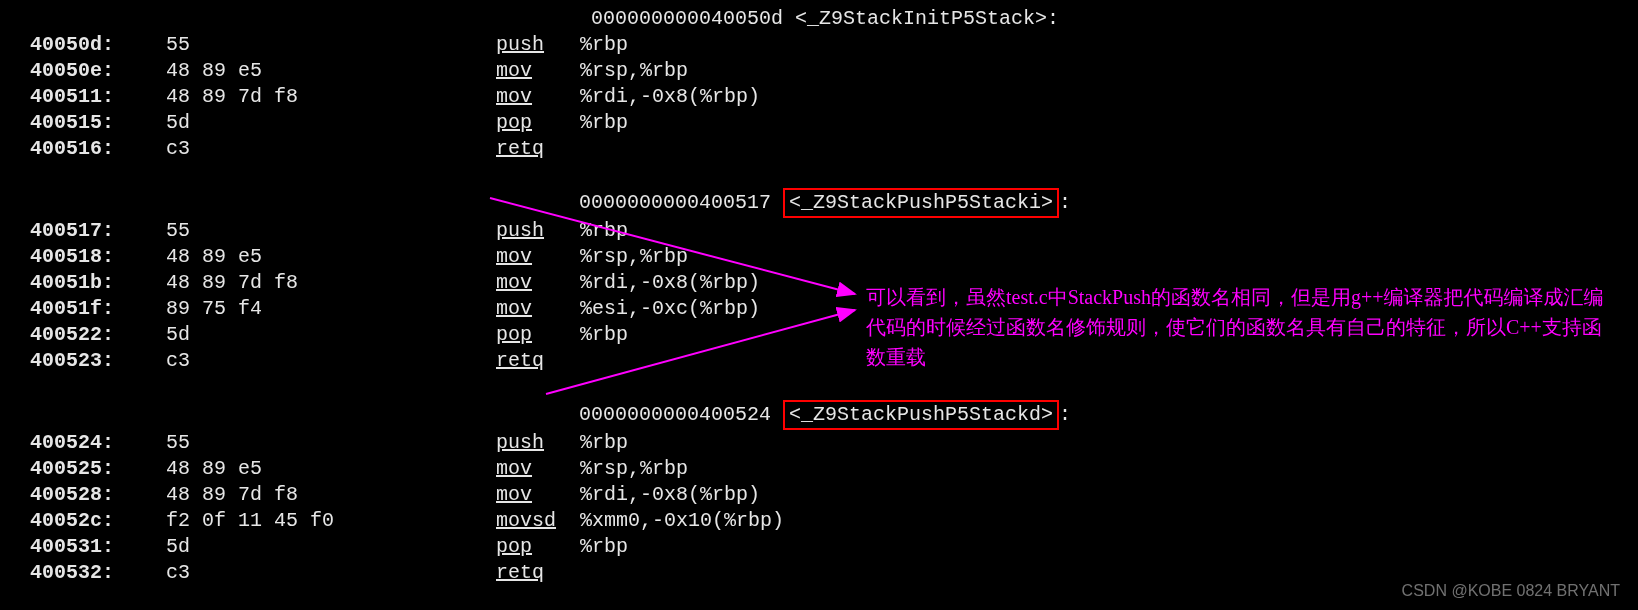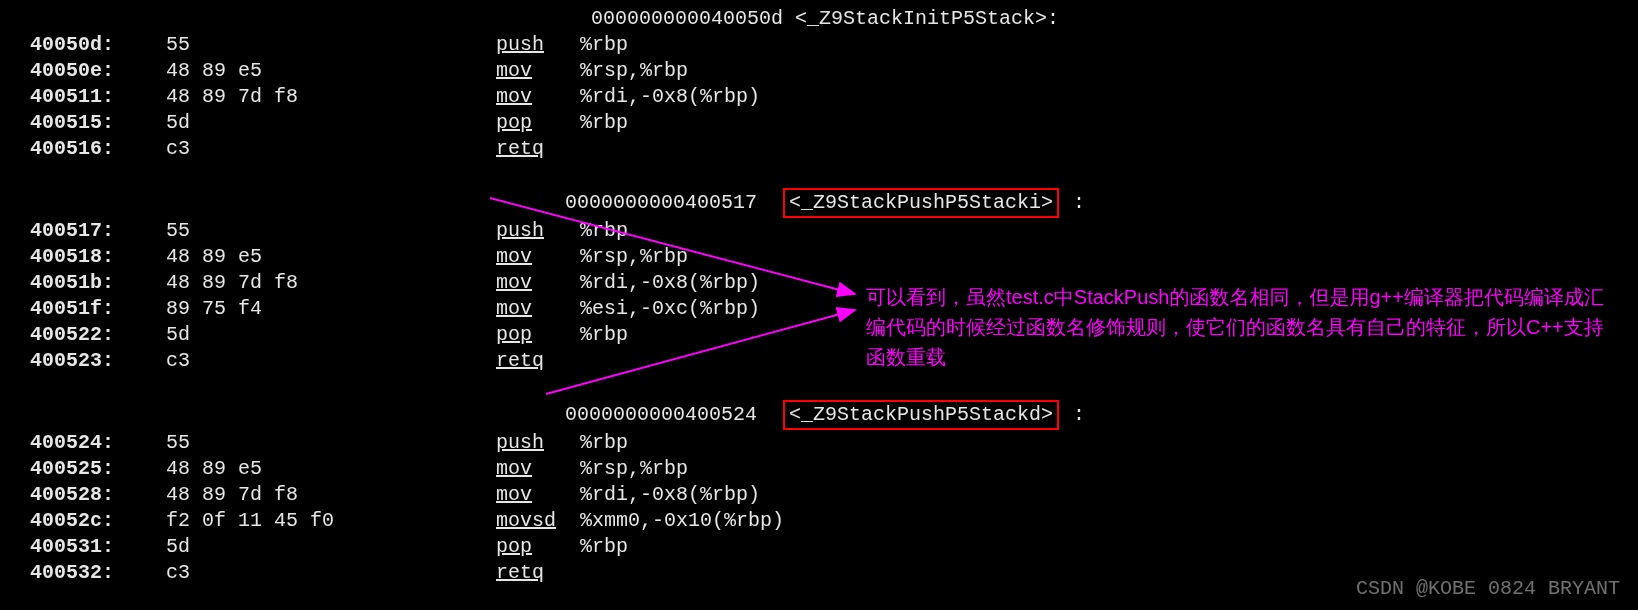--- a/index.html
+++ b/index.html
@@ -22,34 +22,34 @@
     .addr { display: inline-block; width: 160px; padding-left: 24px; font-weight: bold; }
     .bytes { display: inline-block; width: 330px; }
     .mnem { display: inline-block; width: 84px; text-decoration: underline; }
     .ops { display: inline-block; text-align: center; }
     .header-line { display: block; text-align: center; }
     .header-addr { padding-left: 6px; }
     .boxed-symbol {
       display: inline-block;
       border: 2px solid #ff0000;
       padding: 0 4px;
-      margin: 0 14px;
+      margin: 0 0;
     }
     .comment-block {
       position: absolute;
-      font-family: Liberation Sans, sans-serif;
+      font-family: Liberation Serif, serif;
       color: #ff00ff;
       line-height: 30px;
       font-size: 20px;
       max-width: 750px;
     }
     .watermark {
       position: absolute;
-      font-family: Liberation Mono, monospace;
-      font-size: 20px;
+      font-family: Liberation Sans, sans-serif;
+      font-size: 16px;
       color: #cccccc;
       opacity: 0.55;
       margin-left: 16px;
     }
     svg.arrows {
       position: absolute;
       top: 0;
       left: 0;
       pointer-events: none;
     }

